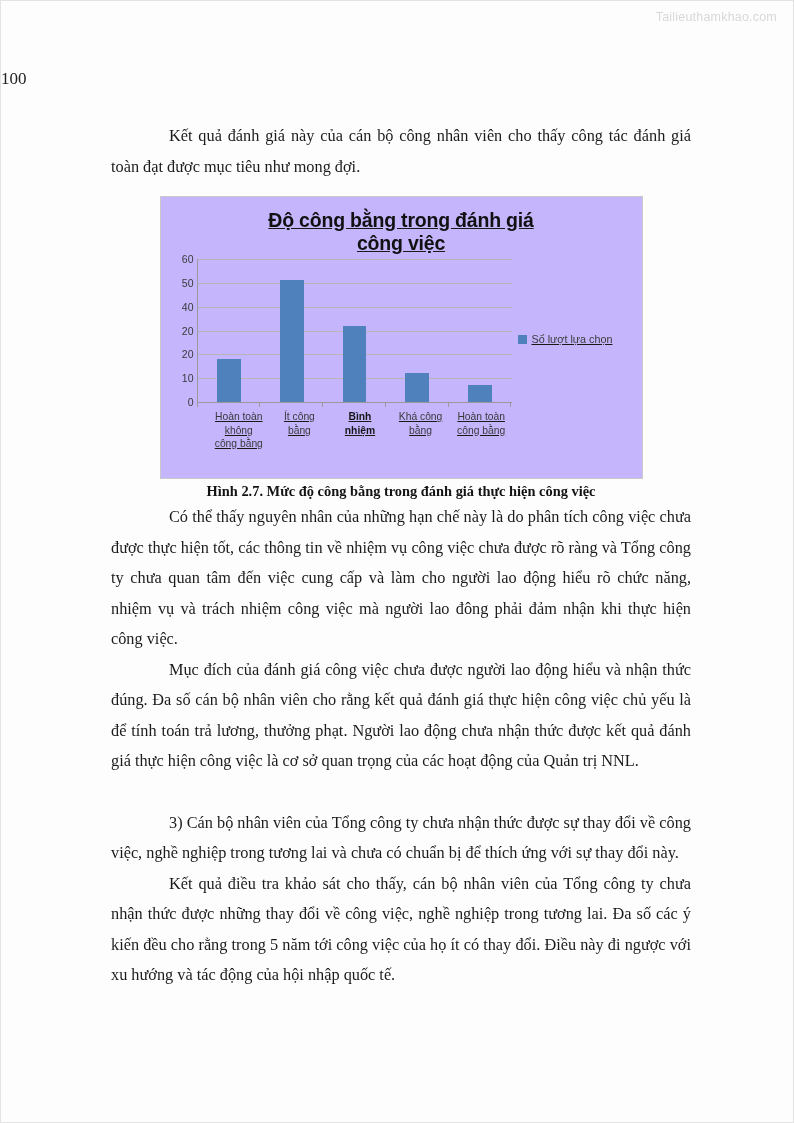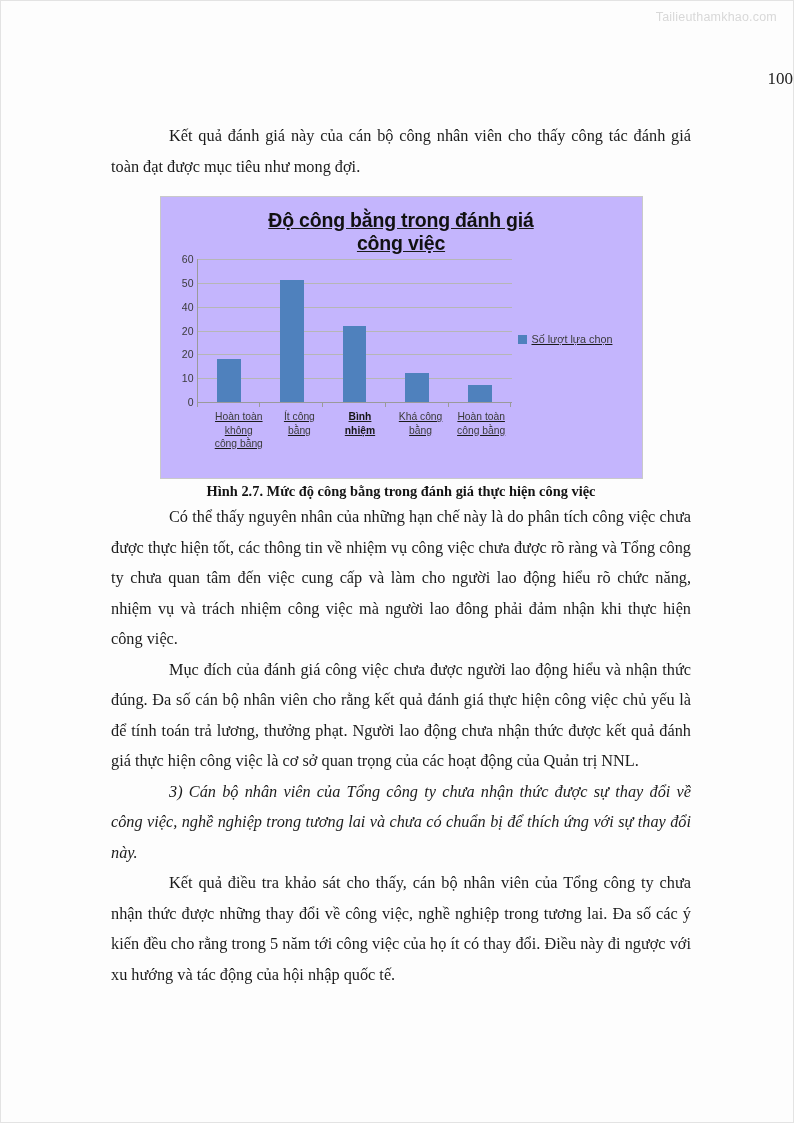--- a/index.html
+++ b/index.html
@@ -34,42 +34,42 @@
     color: #d8d8d8;
     letter-spacing: 0.2px;
     user-select: none;
   }
 
   .page-number {
     position: absolute;
     top: 68px;
     left: 0;
     right: 0;
-    text-align: right;
+    text-align: left;
     font-size: 17px;
     color: #222;
   }
 
   .content {
     position: absolute;
     left: 110px;
     top: 120px;
     width: 580px;
   }
 
   p.body {
     margin: 0 0 0 0;
     font-size: 16.3px;
     line-height: 30.5px;
     text-align: justify;
     text-indent: 58px;
     color: #1b1b1b;
   }
   p.body.italic {
-    font-style: italic;
+    margin-top: 31px;
   }
 
   
   .figure {
     margin: 14px 0 0 0;
   }
   .chart-box {
     width: 483px;
     margin: 0 auto;
     border: 1px solid #c9c9c9;

